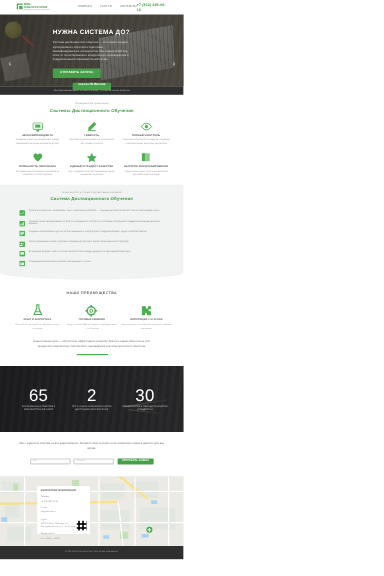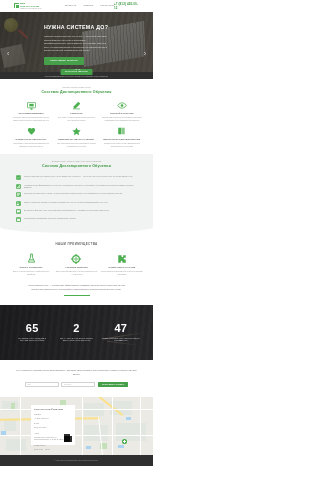--- a/index.html
+++ b/index.html
@@ -152,21 +152,21 @@
       linear-gradient(100deg, rgba(20,20,22,.72), rgba(35,35,38,.60)),
       repeating-linear-gradient(96deg,#3a3a3d 0 3px,#2c2c2f 3px 6.5px),
       repeating-linear-gradient(0deg,#333336 0 2.6px,#242427 2.6px 5.2px),
       #2b2b2e;
   }
   .stats-pen{ position:absolute; right:6px; top:30px; width:44px; height:1.4px;
     background:linear-gradient(90deg,#6b6357,#2a2724); transform:rotate(-9deg); opacity:.8;}
   .stats-pen2{ position:absolute; right:10px; top:38px; width:36px; height:1.2px;
     background:linear-gradient(90deg,#5a5349,#242121); transform:rotate(7deg); opacity:.7;}
   .stat { position:relative; z-index:3; text-align:center; width:38px;}
-  .stat-num { font-size:11px; font-weight:bold; color:#ffffff; letter-spacing:.3px; line-height:1;}
+  .stat-num { font-size:14px; font-weight:normal; color:#ffffff; letter-spacing:.3px; line-height:1;}
   .stat-lbl { font-size:1.7px; color:#c6c6c6; line-height:1.5; margin-top:2.5px; letter-spacing:.05px;}
 
   
   .cform { padding:9px 16px 10px; text-align:center; background:#fff; }
   .cform-text { font-size:2.3px; color:#6f6f6f; line-height:1.65; margin-bottom:5px;}
   .cform-row { display:flex; gap:2.5px; justify-content:center; align-items:center;}
   .cform-input {
     width:34px; height:5.2px; border:0.5px solid #d2d2d2; border-radius:0.6px;
     background:#fff; font-size:1.8px; color:#bdbdbd; font-family:inherit;
     padding:0 1.5px; display:flex; align-items:center;
@@ -473,21 +473,21 @@
 
     <div class="stat">
       <div class="stat-num">65</div>
       <div class="stat-lbl">РЕАЛИЗОВАННЫХ ПРОЕКТОВ В ОБРАЗОВАТЕЛЬНОЙ СФЕРЕ</div>
     </div>
     <div class="stat">
       <div class="stat-num">2</div>
       <div class="stat-lbl">ЛЕТ НА РЫНКЕ РАЗРАБОТКИ СИСТЕМ ДИСТАНЦИОННОГО ОБУЧЕНИЯ</div>
     </div>
     <div class="stat">
-      <div class="stat-num">47</div>
+      <div class="stat-num">30</div>
       <div class="stat-lbl">СПЕЦИАЛИСТОВ В КОМАНДЕ РАЗРАБОТКИ И ПОДДЕРЖКИ</div>
     </div>
   </div>
 
   <div class="cform">
     <div class="cform-text">Мы с радостью ответим на все ваши вопросы. Оставьте свои контакты и мы свяжемся с вами в удобное для вас время.</div>
     <div class="cform-row">
       <div class="cform-input">Имя</div>
       <div class="cform-input">Телефон</div>
       <div class="cform-btn">ОТПРАВИТЬ ЗАЯВКУ</div>

